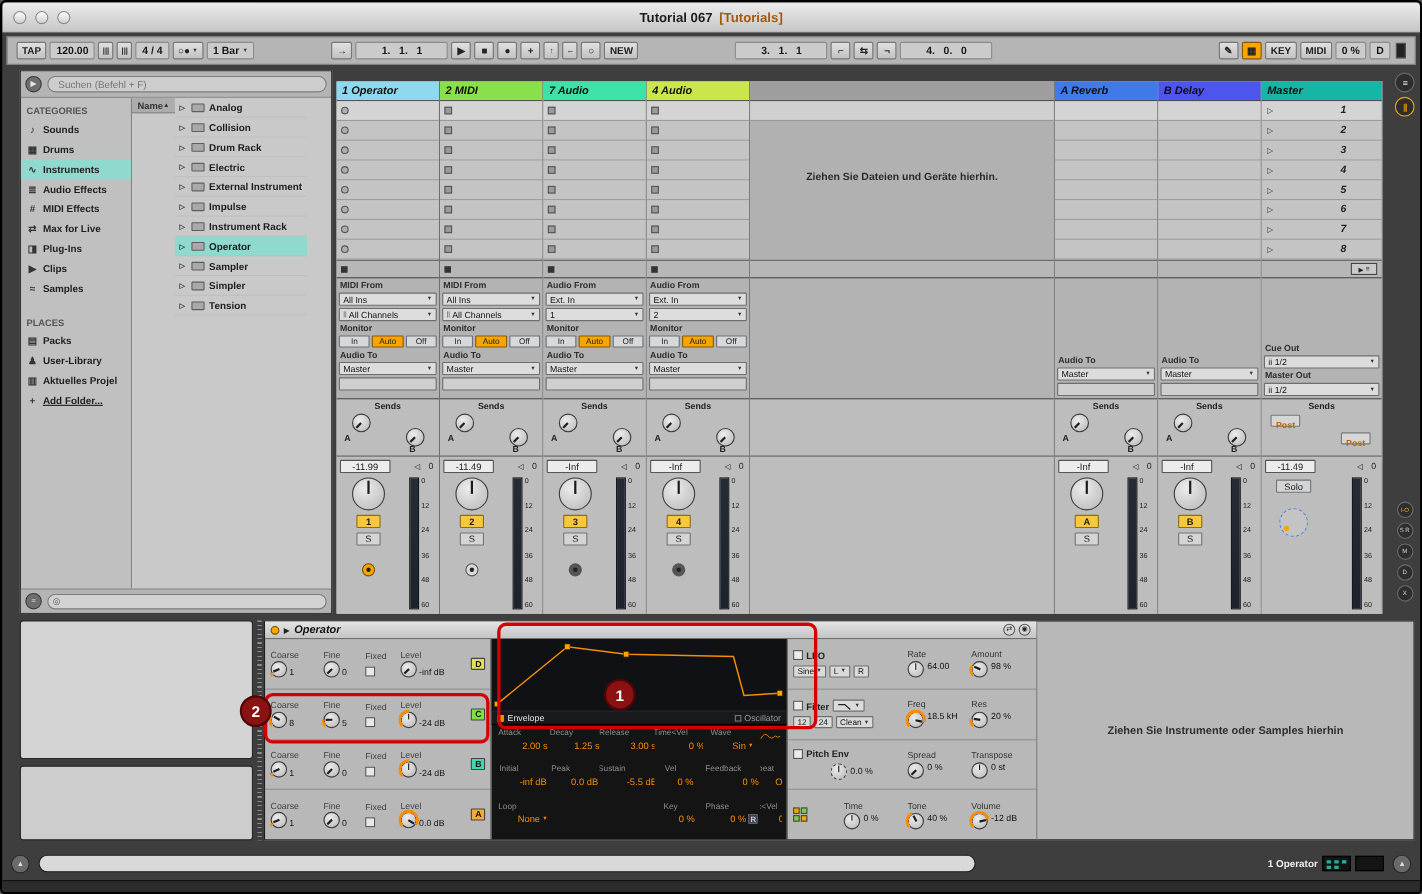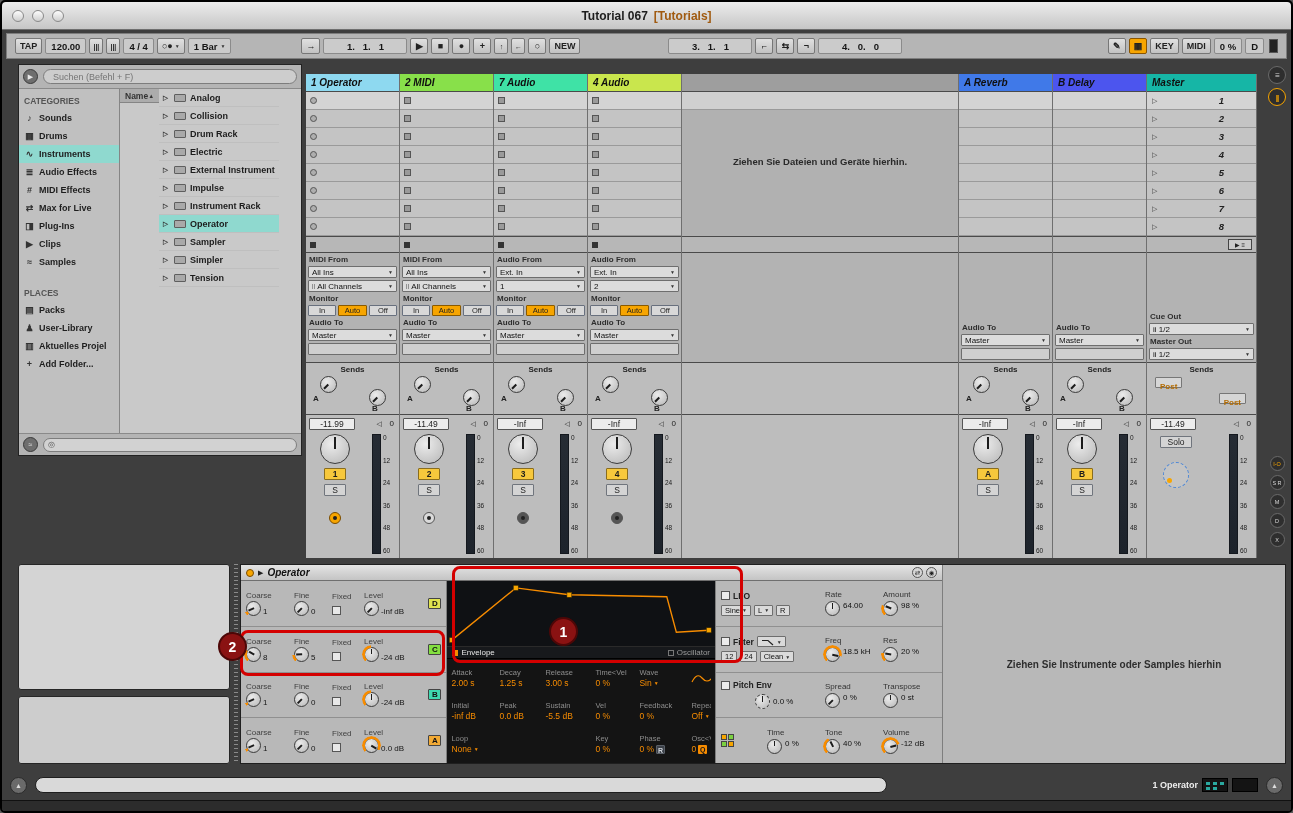--- a/index.html
+++ b/index.html
@@ -16,31 +16,31 @@
   .tb-group{display:flex;align-items:center;gap:3px}
   .g2{margin-left:70px}.g3{margin-left:88px}.g4{margin-left:auto}
   .tb-btn{height:16px;min-width:18px;background:linear-gradient(#e0e0e0,#c2c2c2);border:1px solid #777;border-radius:2px;font-size:9px;font-weight:bold;color:#222;display:flex;align-items:center;justify-content:center;padding:0 4px;font-family:inherit;gap:2px}
   .tb-btn.tiny{min-width:14px;padding:0 2px;font-size:7px}
   .tb-field{height:16px;background:#cbcbcb;border:1px solid #8b8b8b;border-radius:2px;font-size:9.5px;font-weight:bold;display:flex;align-items:center;justify-content:center;padding:0 5px;color:#151515;gap:3px}
   .tb-field.pos{min-width:84px}
   .kbd-on{background:#f7a500;border-color:#8a5500}
   .dda{font-size:5px;color:#333}
   .hddbox{width:9px;height:14px;background:#222;border:1px solid #555;margin-left:2px}
   
-  .browser{position:absolute;left:16px;top:62px;width:284px;height:392px;background:#c0c0c0;border:1px solid #222;display:flex;flex-direction:column}
+  .browser{position:absolute;left:16px;top:62px;width:284px;height:494px;background:#c0c0c0;border:1px solid #222;display:flex;flex-direction:column}
   .browser-top{height:24px;display:flex;align-items:center;gap:5px;padding:0 4px;background:#b4b4b4;border-bottom:1px solid #8a8a8a}
   .b-circle{width:15px;height:15px;border-radius:50%;background:#6e6e6e;border:1px solid #3a3a3a;color:#e8e8e8;font-size:7px;line-height:14px;text-align:center;flex:none}
   .searchbox{flex:1;height:15px;border:1px solid #7d7d7d;border-radius:8px;background:#cdcdcd;font-size:9px;color:#555;padding:0 9px;font-family:inherit;outline:none}
   .browser-body{flex:1;display:flex;min-height:0}
   .b-left{width:101px;border-right:1px solid #858585;padding-top:2px}
   .b-sec{font-size:8.5px;font-weight:bold;color:#545454;padding:5px 5px 3px}
   .b-sec.places{margin-top:12px}
   .nav-item{height:18px;display:flex;align-items:center;gap:4px;padding:0 5px;font-size:9px;font-weight:bold;color:#1e1e1e}
   .nav-item.sel{background:#8fd9cf}
-  .nav-item.addf .nav-label{}
+  .nav-item.addf .nav-label{text-decoration:underline}
   .nav-icon{width:11px;text-align:center;font-size:9px;color:#333}
   .b-right{flex:1;display:flex;flex-direction:row;background:#c9c9c9}
   .b-header{height:14px;background:#acacac;border-bottom:1px solid #858585;font-size:8.5px;font-weight:bold;display:flex;align-items:center;padding:0 5px;color:#333}
   .sort{margin-left:auto;font-size:6px}
   .b-row{height:18px;display:flex;align-items:center;gap:4px;padding:0 4px;font-size:9px;font-weight:bold;color:#1c1c1c;border-bottom:1px solid #bfbfbf}
   .b-row.sel{background:#8fd9cf}
   .disc{font-size:6.5px;color:#333;width:7px}
   .fold-icon{width:12px;height:8px;background:#a9a9a9;border:1px solid #5e5e5e;border-radius:1px;flex:none}
   .browser-bottom{height:22px;display:flex;align-items:center;gap:5px;padding:0 4px;border-top:1px solid #8a8a8a;background:#b4b4b4}
   .previewbox{flex:1;height:14px;background:#d2d2d2;border:1px solid #7d7d7d;border-radius:7px;display:flex;align-items:center;gap:3px;padding:0 4px;font-size:8px;color:#555}
@@ -138,21 +138,21 @@
   .oscbadge{margin-left:auto;width:13px;height:11px;border:1px solid #444;font-size:8px;font-weight:bold;text-align:center;line-height:10px;border-radius:1px;color:#111}
   .disp-col{width:282px;display:flex;flex-direction:column;background:#141414;border-left:1px solid #7e7e7e;border-right:1px solid #7e7e7e}
   .env-display{height:66px;position:relative;background:#0f1114;border-bottom:1px solid #2a2a2a}
   .env-display svg{display:block;width:100%;height:100%}
   .disp-tabs{height:12px;display:flex;align-items:center;justify-content:space-between;padding:0 5px;background:#17191c;border-bottom:1px solid #000}
   .tab{display:flex;align-items:center;gap:3px;font-size:8px;color:#9a9a9a}
   .tab.active{color:#e6e6e6}
   .tabsq{width:6px;height:6px;border:1px solid #777}
   .tab.active .tabsq{background:#f78c00;border-color:#f78c00}
   .param-grid{flex:1;display:grid;grid-template-columns:48px 46px 50px 44px 52px 1fr;grid-auto-rows:1fr;padding:2px 4px}
-  .pcell{display:flex;flex-direction:column;justify-content:center;gap:1px;overflow:hidden}
+  .pcell{display:flex;flex-direction:row;justify-content:center;gap:1px;overflow:hidden}
   .plab{font-size:7.5px;color:#8d8d8d;white-space:nowrap}
   .pvalrow{display:flex;align-items:center;gap:2px}
   .pval{font-size:8.5px;color:#f78c00;white-space:nowrap}
   .pdd{font-size:5px;color:#f78c00}
   .pbadge{font-size:7px;width:9px;height:9px;text-align:center;line-height:9px;border-radius:1px;font-weight:bold}
   .pbadge.R{background:#3b4048;color:#cfd4da;border:1px solid #5a6068}
   .pbadge.Q{background:#f78c00;color:#141414}
   .glob-col{flex:1;display:flex;flex-direction:column}
   .grow{flex:1;display:flex;align-items:center;padding:2px 5px;gap:4px;border-bottom:1px solid #909090}
   .grow:last-child{border-bottom:none}

